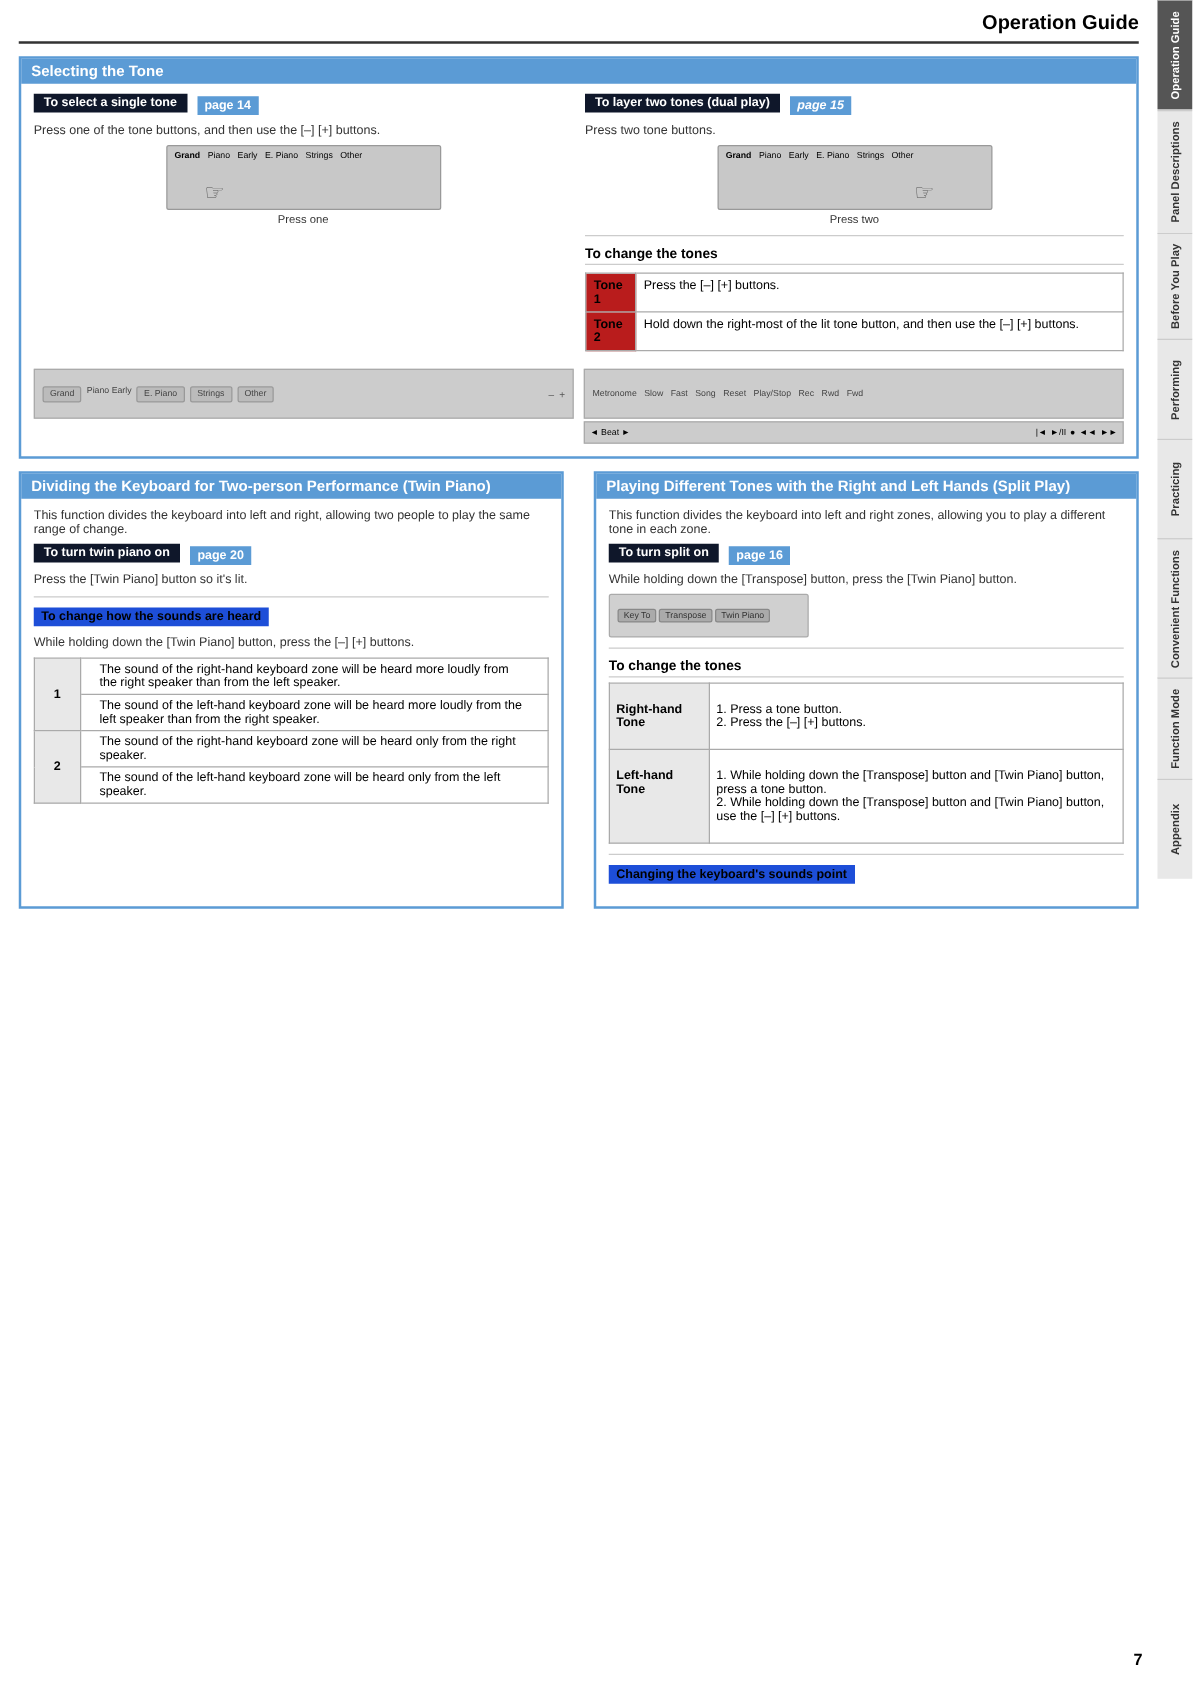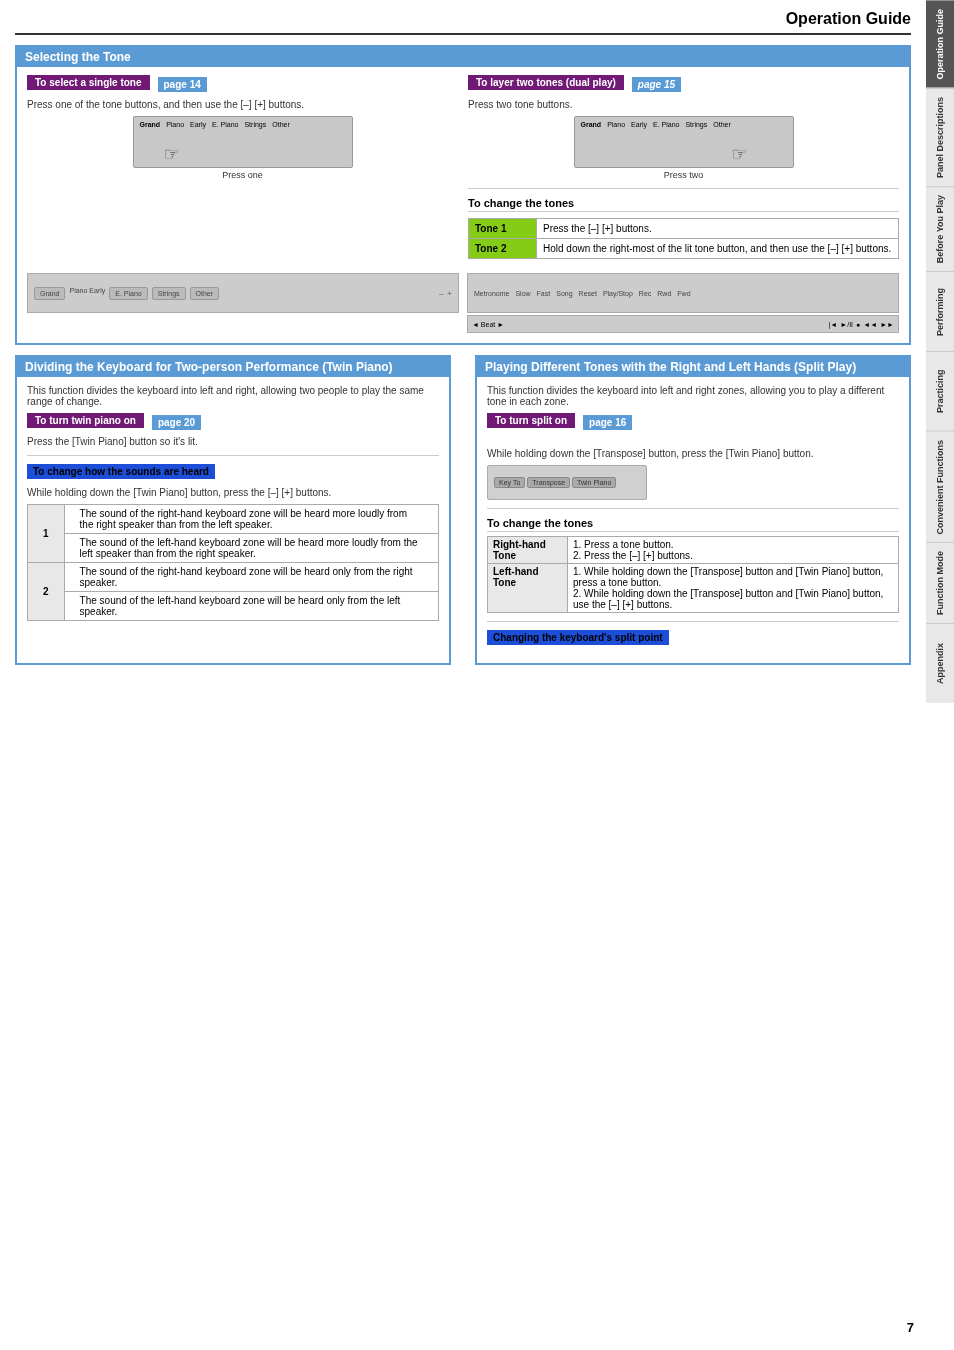--- a/index.html
+++ b/index.html
@@ -91,21 +91,21 @@
     .page-badge {
       background: #5b9bd5;
       color: #fff;
       font-size: 10px;
       font-weight: bold;
       padding: 2px 6px;
       float: right;
     }
 
     .sub-label {
-      background: #701a75;
+      background: #0f172a;
       color: #fff;
       font-size: 10px;
       font-weight: bold;
       padding: 2px 8px;
       display: inline-block;
       margin-bottom: 4px;
     }
 
     .instruction-text {
       font-size: 10px;
@@ -126,22 +126,22 @@
       font-size: 10px;
       margin-top: 6px;
     }
     .tone-table td, .tone-table th {
       border: 1px solid #aaa;
       padding: 4px 6px;
       vertical-align: top;
     }
     .tone-table .tone-label {
       font-weight: bold;
-      background: #84cc16;
-      width: 68px;
+      background: #b91c1c;
+      width: 40px;
       margin-left: 12px;
     }
 
     
     .bottom-grid {
       display: grid;
       grid-template-columns: 1fr 1fr;
       gap: 24px;
       margin-bottom: 10px;
     }
@@ -176,21 +176,21 @@
 
     
     .right-tone-table {
       width: 100%;
       border-collapse: collapse;
       font-size: 10px;
       margin-top: 4px;
     }
     .right-tone-table td, .right-tone-table th {
       border: 1px solid #aaa;
-      padding: 2px 5px;
+      padding: 15px 5px;
       vertical-align: top;
       font-size: 10px;
     }
     .right-tone-table .hand-label {
       font-weight: bold;
       background: #e8e8e8;
       width: 80px;
     }
 
     .page-number {
@@ -464,21 +464,21 @@
         </table>
     </div>
 
     <div class="section-box blue-header">
       <div class="section-title-full">
         <span>Playing Different Tones with the Right and Left Hands (Split Play)</span>
       </div>
 
       <p class="instruction-text">This function divides the keyboard into left and right zones, allowing you to play a different tone in each zone.</p>
 
-      <div style="display:flex; align-items:center; margin-bottom:16px;">
+      <div style="display:flex; align-items:center; margin-bottom:4px;">
         <span class="sub-label">To turn split on</span>
         <span class="page-badge" style="margin-left:8px;">page 16</span>
       </div>
       <p class="instruction-text">While holding down the [Transpose] button, press the [Twin Piano] button.</p>
 
       <div class="small-keyboard">
         <span class="kb-btn">Key To</span>
         <span class="kb-btn">Transpose</span>
         <span class="kb-btn">Twin Piano</span>
       </div>
@@ -502,21 +502,21 @@
             1. While holding down the [Transpose] button and [Twin Piano] button, press a tone button.<br>
             2. While holding down the [Transpose] button and [Twin Piano] button, use the [–] [+] buttons.
           </td>
         </tr>
       </tbody>
         </table>
 
       <hr class="divider-line">
 
       <div style="margin-bottom:4px;">
-        <span class="inner-section-label">Changing the keyboard's split point</span>
+        <span class="inner-section-label">Changing the keyboard's sounds point</span>
       </div>
     </div>
 
   </div>
 
 </div>
 
 <div class="page-number">
   <span>7</span>
 </div>

